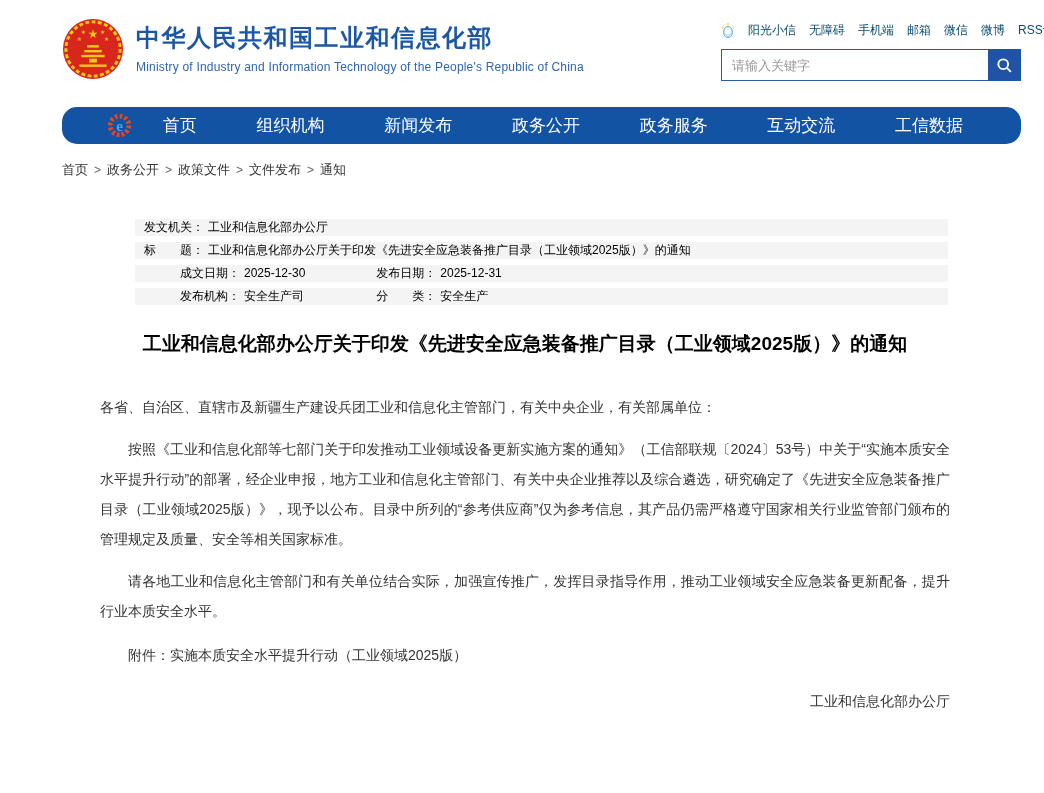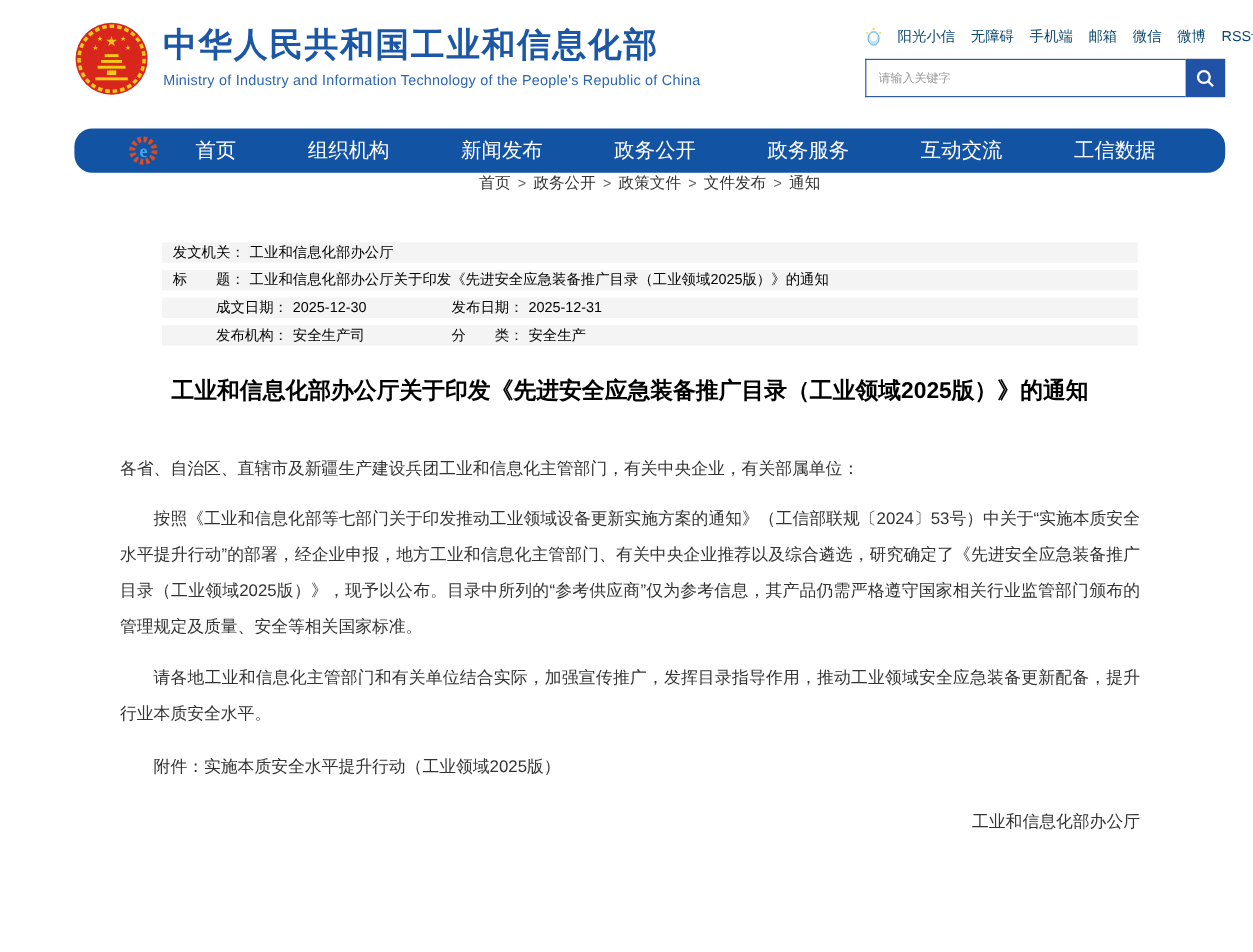--- a/index.html
+++ b/index.html
@@ -4,39 +4,39 @@
 <style>
   * { margin:0; padding:0; box-sizing:border-box; }
   html,body { width:1044px; height:793px; background:#fff; overflow:hidden;
     font-family:"Liberation Sans","DejaVu Sans",sans-serif; color:#333; }
   .shell { margin-left:62px; width:959px; }
 
   
   .header { display:flex; justify-content:space-between; align-items:flex-start; padding-top:18px; height:100px; }
   .brand { display:flex; align-items:flex-start; gap:12px; }
   .brand-emblem { width:62px; height:62px; flex:0 0 auto; }
-  .brand-cn { color:#1c57a5; font-size:28px; font-weight:bold; letter-spacing:1.5px; line-height:40px; }
+  .brand-cn { color:#1c57a5; font-size:24px; font-weight:bold; letter-spacing:1.5px; line-height:40px; }
   .brand-en { color:#2e66b0; font-size:12px; margin-top:2px; letter-spacing:0.2px; }
   .header-right { width:300px; }
   .utility { display:flex; align-items:center; gap:13px; font-size:12px; color:#444; height:20px; margin-top:2px; }
   .utility a { color:#0c4a6e; text-decoration:none; white-space:nowrap; }
   .mascot { display:inline-flex; width:14px; height:17px; }
   .searchbar { display:flex; margin-top:9px; height:32px; }
-  .searchbar input { flex:1; height:32px; border:1px solid #2c5aa0; border-right:none; padding:0 10px; font-size:10px; color:#333; outline:none; font-family:inherit; }
+  .searchbar input { flex:1; height:32px; border:1px solid #2c5aa0; border-right:none; padding:0 10px; font-size:13px; color:#333; outline:none; font-family:inherit; }
   .searchbar input::placeholder { color:#999; }
   .search-btn { width:33px; height:32px; background:#2053a5; border:none; display:flex; align-items:center; justify-content:center; cursor:pointer; }
 
   
   .nav { margin-top:7px; height:37px; background:#1353a4; border-radius:15px; display:flex; align-items:center; padding:0 28px 0 44px; }
   .nav-logo { width:27px; height:27px; display:flex; align-items:center; justify-content:center; }
   .nav-items { flex:1; display:flex; list-style:none; justify-content:space-around; align-items:center; }
   .nav-items li { color:#fff; font-size:17px; cursor:pointer; white-space:nowrap; }
 
   
-  .breadcrumb { font-size:13px; color:#333;text-align:center; }
+  .breadcrumb { margin-top:17px; font-size:13px; color:#333; }
   .breadcrumb a { color:#333; text-decoration:none; }
   .breadcrumb .sep { margin:0 6px; color:#666; font-size:12px; }
 
   
   .meta { margin:40px 0 0 73px; width:813px; }
   .meta-row { background:#f4f4f4; height:17px; line-height:17px; margin-bottom:6px; padding-left:9px; font-size:12px; color:#000000; white-space:nowrap; }
   .meta-cell-1 { display:inline-block; width:193px;margin-left:36px; }
   .meta-label { margin-right:4px; }
 
   

